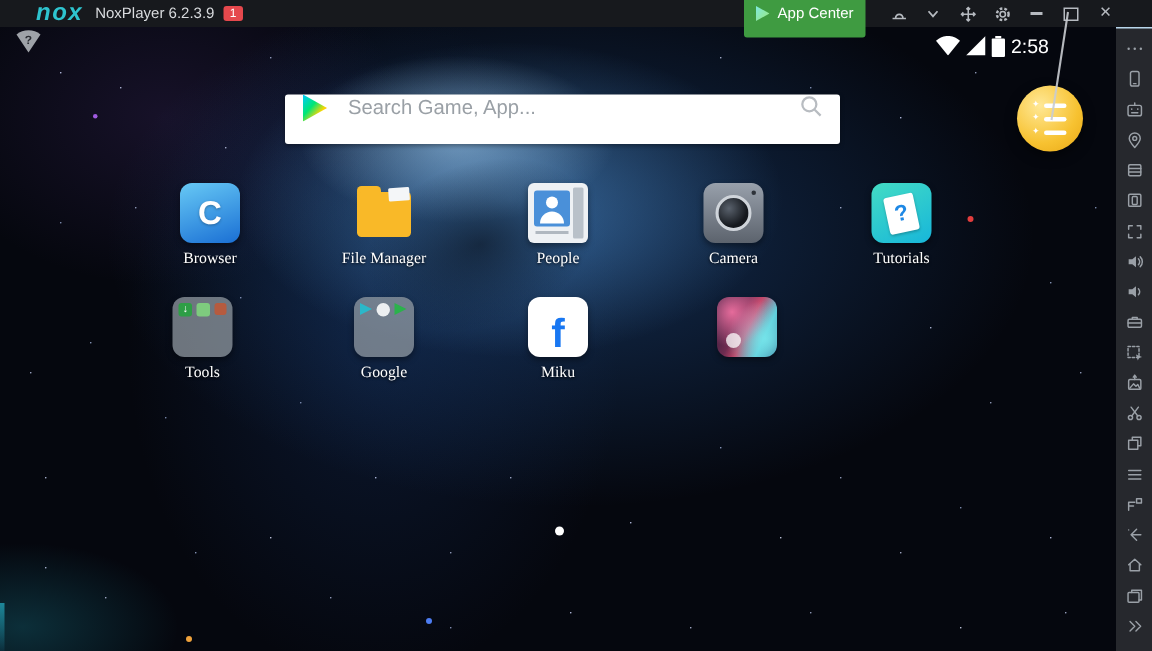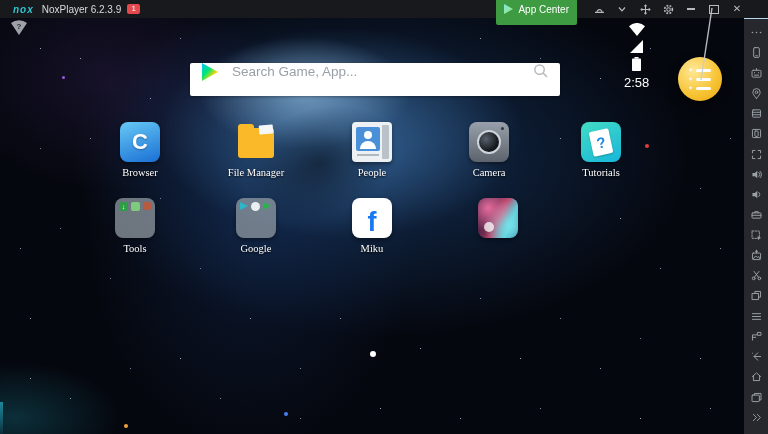--- a/index.html
+++ b/index.html
@@ -2,21 +2,21 @@
 <html><head>
 <meta charset="utf-8">
 <style>
   html,body{margin:0;padding:0;background:#000;width:768px;height:434px;overflow:hidden;
     font-family:"Liberation Sans", sans-serif;-webkit-font-smoothing:antialiased;}
   #stage{position:relative;width:768px;height:434px;background:#0a0c12;overflow:hidden;}
 
   
   #titlebar{position:absolute;left:0;top:0;width:768px;height:18px;background:#17191d;
     display:flex;align-items:center;z-index:30;}
-  .nox-logo{color:#2ec4cf;font-weight:bold;font-size:10px;letter-spacing:1px;margin-left:13px;font-style:italic;}
+  .nox-logo{color:#2ec4cf;font-weight:bold;font-size:16px;letter-spacing:1px;margin-left:24px;font-style:italic;}
   .win-title{color:#d9dbde;font-size:10px;margin-left:8px;}
   .badge{background:#e5484d;color:#fff;font-size:8px;min-width:9px;height:10px;line-height:10px;
     text-align:center;border-radius:2px;margin-left:6px;padding:0 2px;}
   .tb-right{position:absolute;right:24px;top:0;height:18px;display:flex;align-items:center;gap:9px;}
   .app-center{background:#3f9b41;border-radius:2px;height:32px;display:flex;align-items:center;
     padding:0 8px;gap:5px;color:#fff;font-size:10px;cursor:default;margin-right:6px;}
   .tb-ic{width:14px;height:14px;display:flex;align-items:center;justify-content:center;color:#b6bac0;}
   .tb-ic svg{display:block;}
   .min-bar{width:8px;height:2px;background:#b6bac0;}
   .max-box{width:8px;height:7px;border:1px solid #b6bac0;}
@@ -49,21 +49,21 @@
     250px 300px #cfd8ff,300px 350px #aab6d8,340px 300px #b8c2e4,420px 330px #cfd8ff,480px 280px #9fb0d8,
     520px 340px #dfe6ff,560px 300px #aab6d8,600px 350px #c0c8e8,640px 320px #93a4cc,700px 340px #cfd8ff,
     660px 250px #aab6d8,620px 200px #c8d2f2,700px 170px #9fb0d8,560px 120px #b8c2e4,600px 60px #cfd8ff,
     650px 30px #aab6d8,700px 60px #dfe6ff,540px 40px #93a4cc,480px 20px #c0c8e8,180px 20px #aab6d8,
     80px 40px #c8d2f2,40px 130px #93a4cc,20px 230px #b8c2e4,200px 250px #8fa0c8,380px 390px #cfd8ff,
     300px 400px #9aa8d0,460px 400px #c0c8e8,540px 390px #aab6d8,640px 400px #dfe6ff,710px 390px #b8c2e4,
     130px 350px #9fb0d8,30px 360px #c8d2f2,720px 230px #aab6d8,730px 120px #93a4cc;}
   .star-c{position:absolute;border-radius:50%;}
 
   
-  #status-right{position:absolute;left:624px;top:5px;display:flex;align-items:center;gap:4px;z-index:5;flex-direction:column;}
+  #status-right{position:absolute;left:624px;top:5px;display:flex;align-items:center;gap:4px;z-index:5;}
   .clock{color:#fff;font-size:13px;}
   #help-badge{position:absolute;left:10px;top:2px;width:18px;height:16px;z-index:5;}
 
   
   #searchbar{position:absolute;left:190px;top:45px;width:370px;height:33px;background:#fff;border-radius:2px;
     display:flex;align-items:flex-start;z-index:5;box-shadow:0 1px 3px rgba(0,0,0,.35);}
   #searchbar input{flex:1;border:none;outline:none;font-size:13.5px;color:#444;background:transparent;
     font-family:"Liberation Sans",sans-serif;}
   #searchbar input::placeholder{color:#9aa0a6;}
   .play-ic{margin:0 12px 0 12px;}

